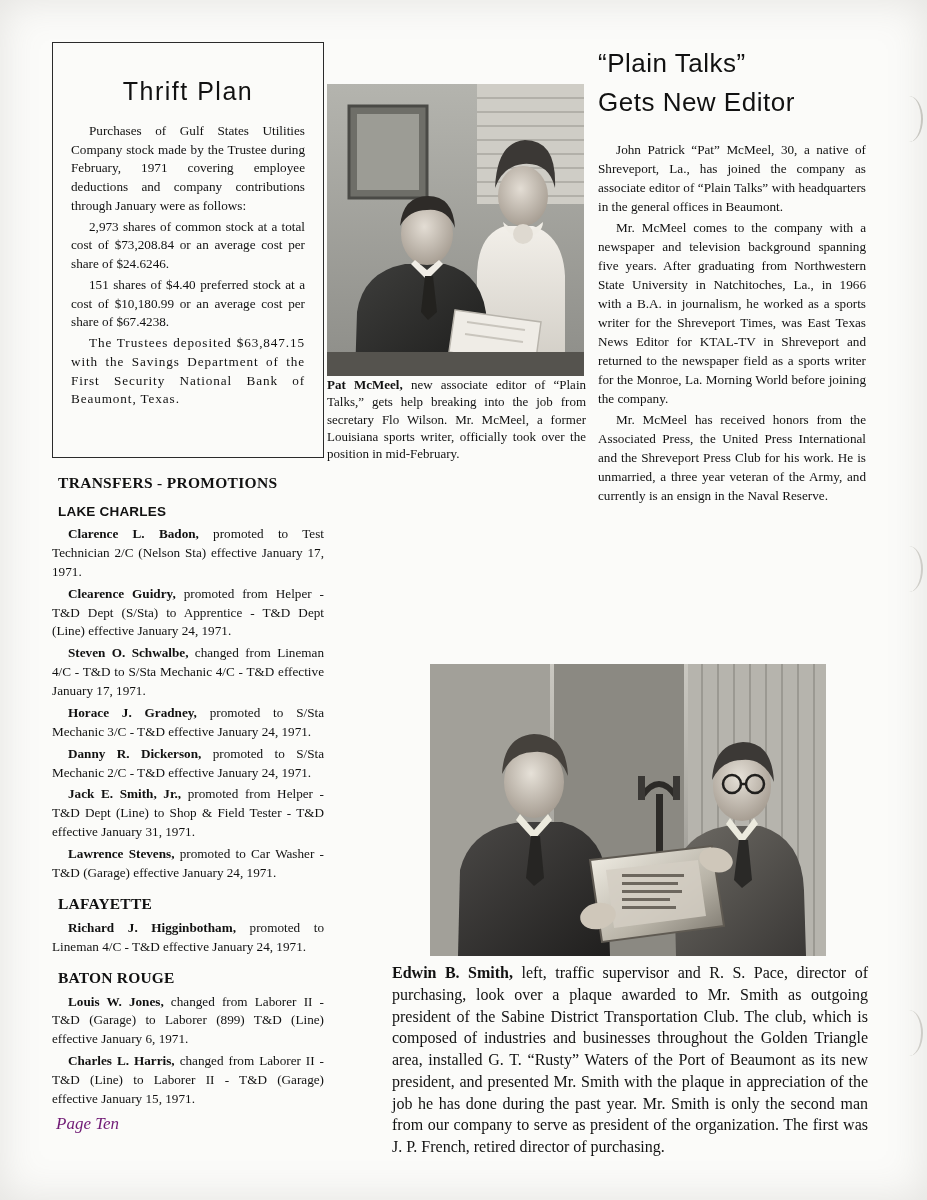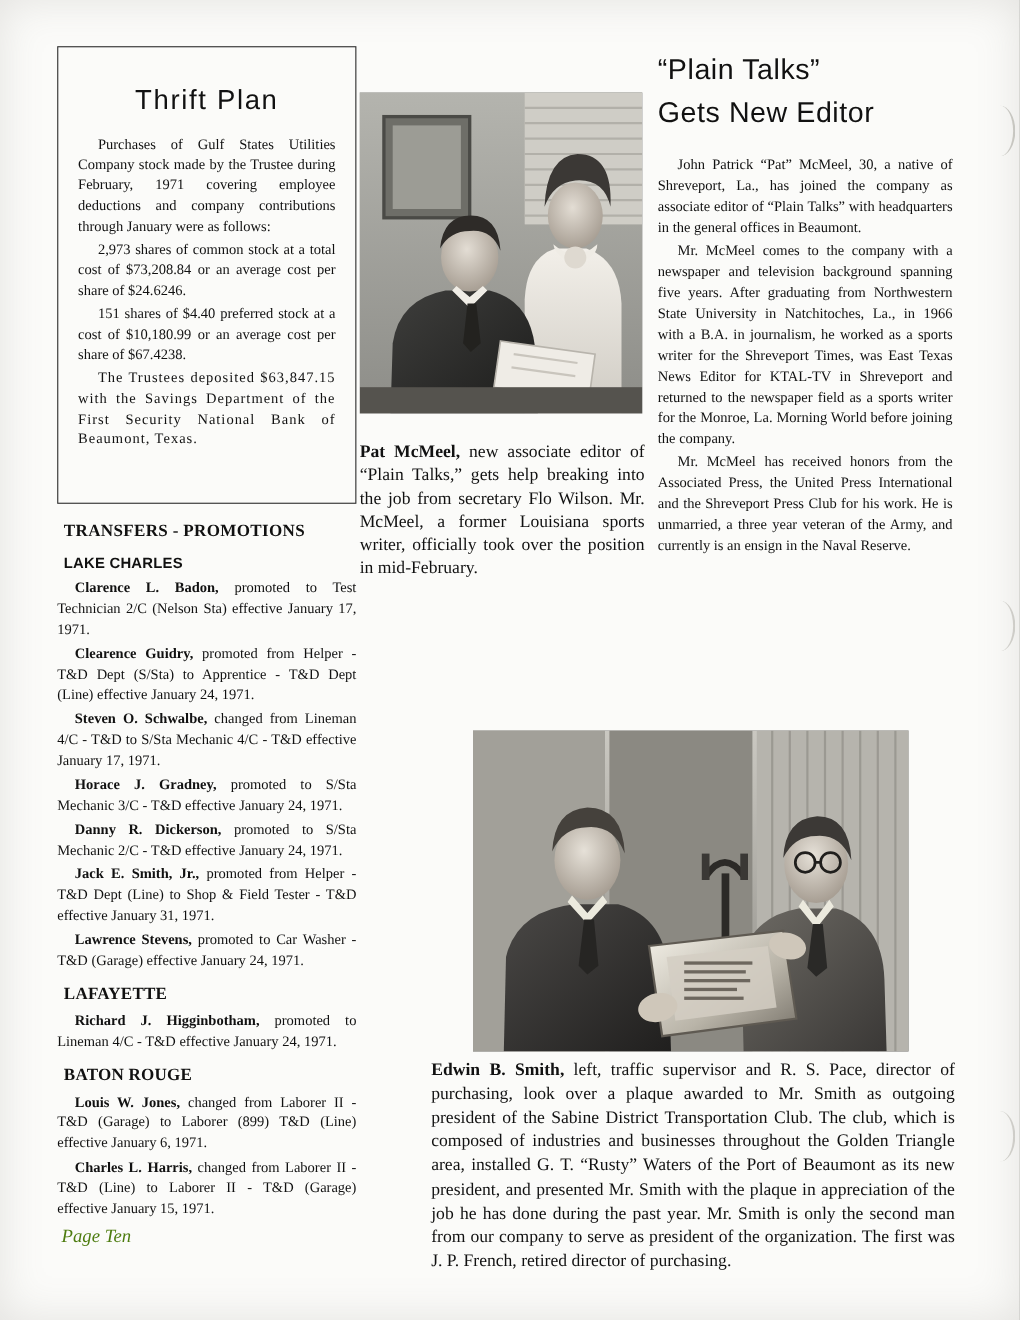--- a/index.html
+++ b/index.html
@@ -93,39 +93,39 @@
     margin: 0 0 3px 0;
   }
   .entry b { font-weight: bold; }
   .page-num {
     position: absolute;
     left: 56px;
     top: 1114px;
     font-size: 17px;
     font-style: italic;
     font-family: "Liberation Serif", serif;
-    color: #4d7c0f;
+    color: #701a75;
   }
 
   
   .photo-top {
     position: absolute;
     left: 327px;
     top: 84px;
     width: 257px;
     height: 292px;
     background: #9a9a96;
     overflow: hidden;
   }
   .photo-caption {
     position: absolute;
     left: 327px;
-    top: 400px;
+    top: 376px;
     width: 259px;
-    font-size: 16px;
+    font-size: 13px;
     line-height: 1.33;
     text-align: justify;
   }
   .photo-caption b { font-weight: bold; }
 
   
   .col-right {
     position: absolute;
     left: 598px;
     top: 44px;

